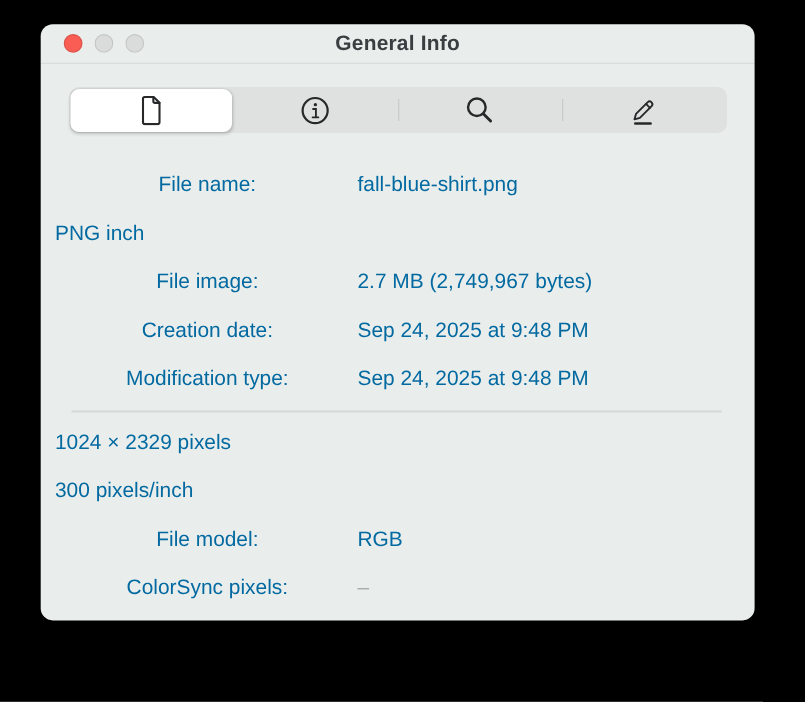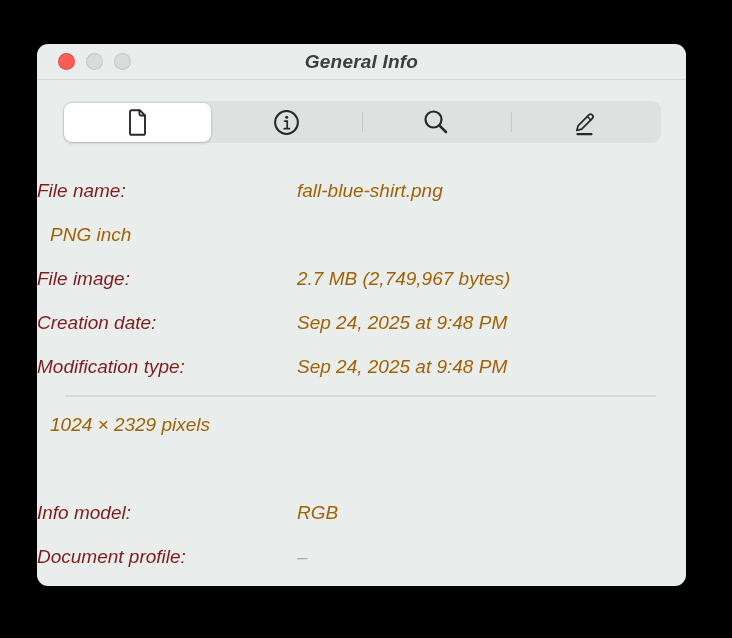--- a/index.html
+++ b/index.html
@@ -5,26 +5,25 @@
   * { box-sizing: border-box; margin: 0; padding: 0; }
   html, body { width: 732px; height: 638px; }
   body {
     background: #000000;
     font-family: "Liberation Sans", "DejaVu Sans", sans-serif;
     position: relative;
     overflow: hidden;
   }
   .window {
     position: absolute;
-    left: 37px; top: 44px;
+    left: 37px; top: 22px;
     width: 649px; height: 542px;
     background: #E9EEEC;
     border-radius: 11px;
     overflow: hidden;
-    font-style: italic;
   }
   .titlebar {
     height: 36px;
     position: relative;
     display: flex;
     align-items: center;
     justify-content: center;
     border-bottom: 1px solid rgba(0,0,0,0.09);
   }
   .traffic {
@@ -88,29 +87,30 @@
   .rows {
     margin-top: 26px;
   }
   .row {
     display: flex;
     align-items: center;
     height: 44px;
   }
   .row-label {
     width: 247px;
-    text-align: left;
+    text-align: center;
     font-size: 19px;
-    color: #7f1d1d;
+    color: #0369a1;
     flex: none;
+    margin-left: 28px;
   }
   .row-value {
     margin-left: 13px;
     font-size: 19px;
-    color: #a16207;
+    color: #0369a1;
     flex: 1;
     white-space: nowrap;
   }
   .row-value.muted { color: #A9AEAC; }
   .section-sep {
     border: none;
     border-top: 2px solid #D5D9D7;
     margin: 6px 30px 6px 28px;
   }
 </style>
@@ -191,24 +191,25 @@
       <span class="row-label">Modification type:</span>
       <span class="row-value">Sep 24, 2025 at 9:48 PM</span>
     </div>
 
     <hr class="section-sep">
 
     <div class="row">
       <span class="row-value">1024 × 2329 pixels</span>
     </div>
     <div class="row">
-    </div>
-    <div class="row">
-      <span class="row-label">Info model:</span>
+      <span class="row-value">300 pixels/inch</span>
+    </div>
+    <div class="row">
+      <span class="row-label">File model:</span>
       <span class="row-value">RGB</span>
     </div>
     <div class="row">
-      <span class="row-label">Document profile:</span>
+      <span class="row-label">ColorSync pixels:</span>
       <span class="row-value muted">–</span>
     </div>
   </div>
 
 </div>
 
 </body></html>

